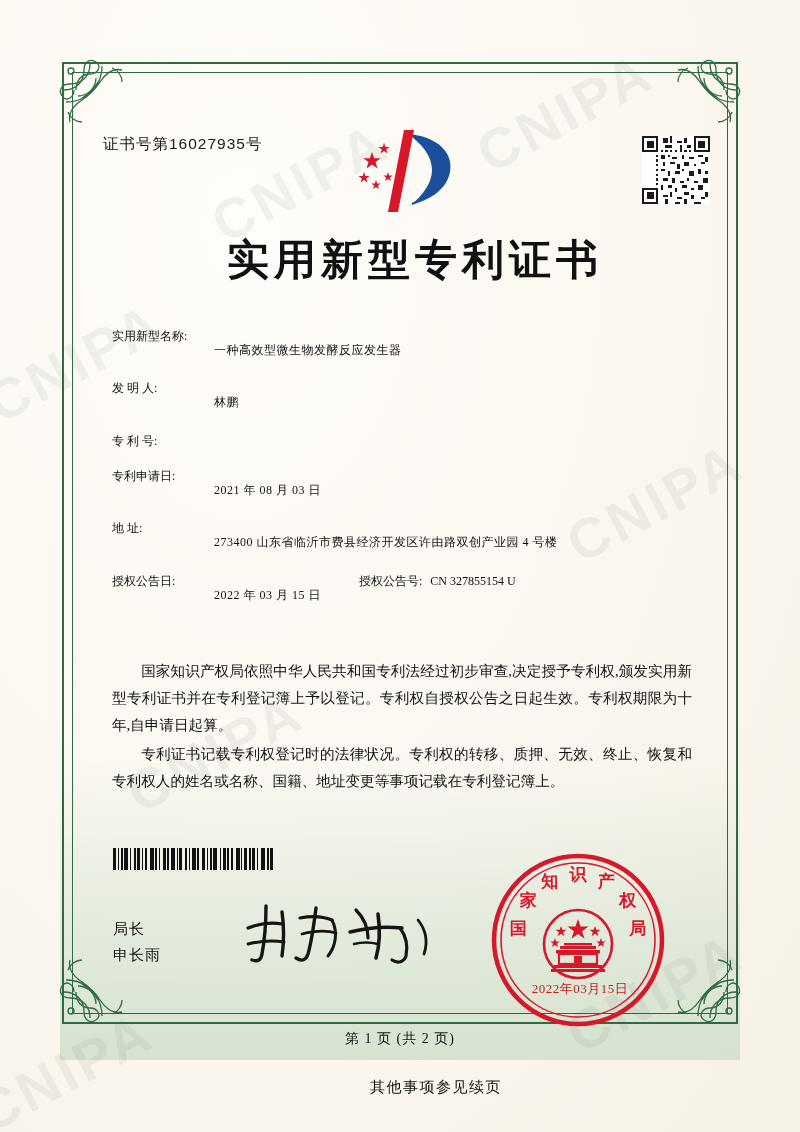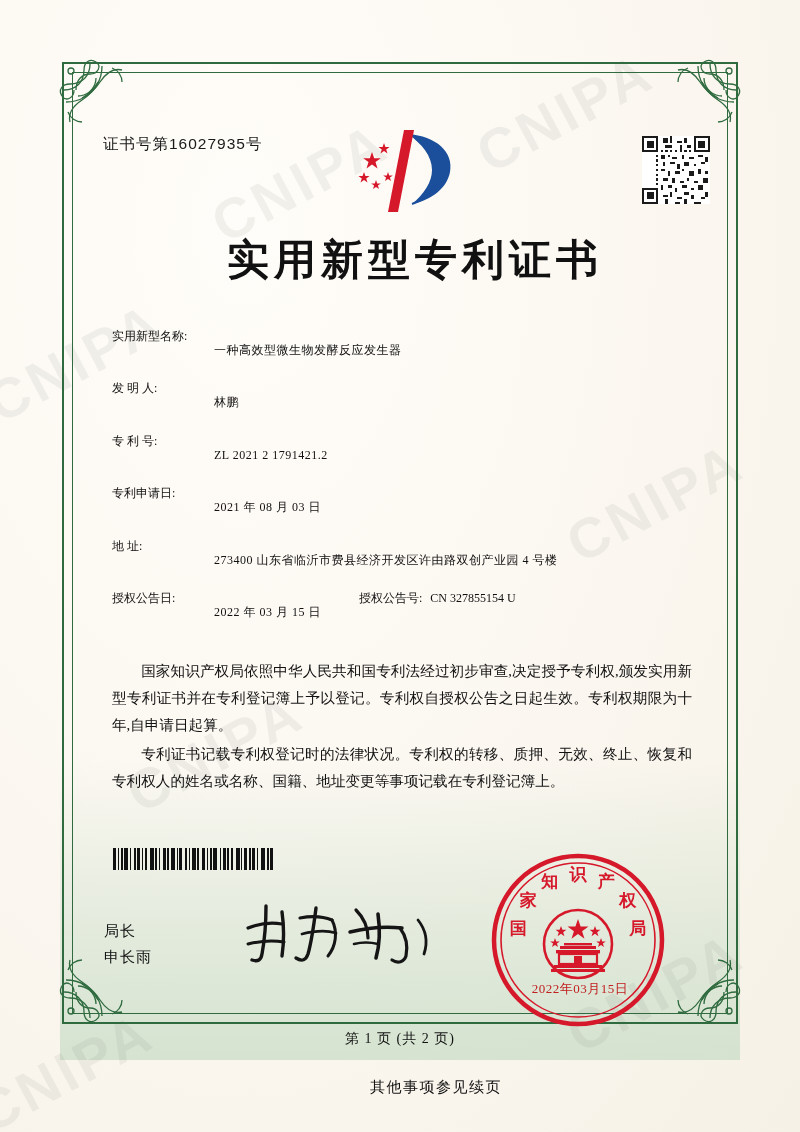--- a/index.html
+++ b/index.html
@@ -178,25 +178,26 @@
   }
   .barcode i {
     display: block;
     background: #111;
     height: 100%;
   }
 
   
   .sig-block {
     position: absolute;
-    left: 104px; top: 918px;
+    left: 113px; top: 918px;
     font-size: 15px;
     color: #111;
     line-height: 1.75;
     letter-spacing: 1px;
+    font-family: Liberation Mono, monospace;
   }
   .sig-script {
     position: absolute;
     left: 240px; top: 898px;
     width: 200px; height: 70px;
     color: #151515;
   }
 
   
   .seal {
@@ -426,21 +427,20 @@
     <div class="field-row">
       <div class="field-label">实用新型名称:</div>
       <div class="field-value">一种高效型微生物发酵反应发生器</div>
     </div>
     <div class="field-row">
       <div class="field-label">发 明 人:</div>
       <div class="field-value">林鹏</div>
     </div>
     <div class="field-row">
       <div class="field-label">专 利 号:</div>
-      <div class="field-value">ZL 2021 2 1791421.2</div>
     </div>
     <div class="field-row">
       <div class="field-label">专利申请日:</div>
       <div class="field-value">2021 年 08 月 03 日</div>
     </div>
     <div class="field-row">
       <div class="field-label">地        址:</div>
       <div class="field-value">273400 山东省临沂市费县经济开发区许由路双创产业园 4 号楼</div>
     </div>
     <div class="field-row two-col">

